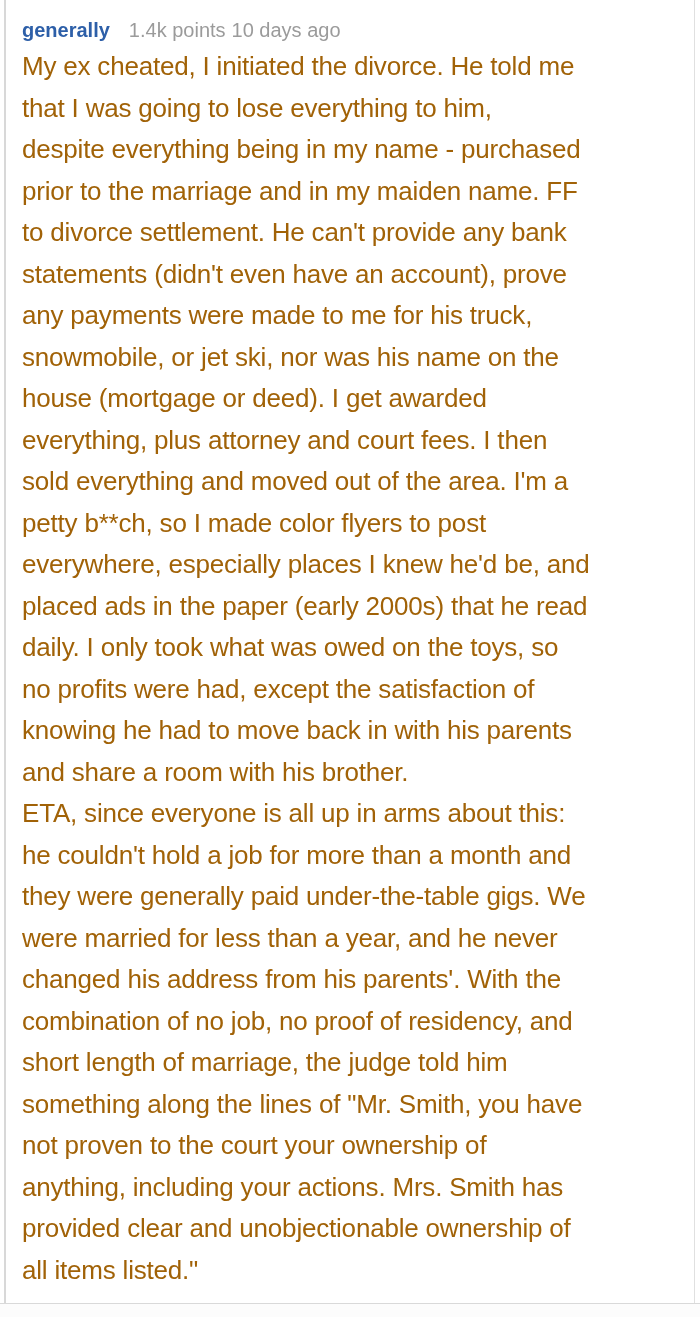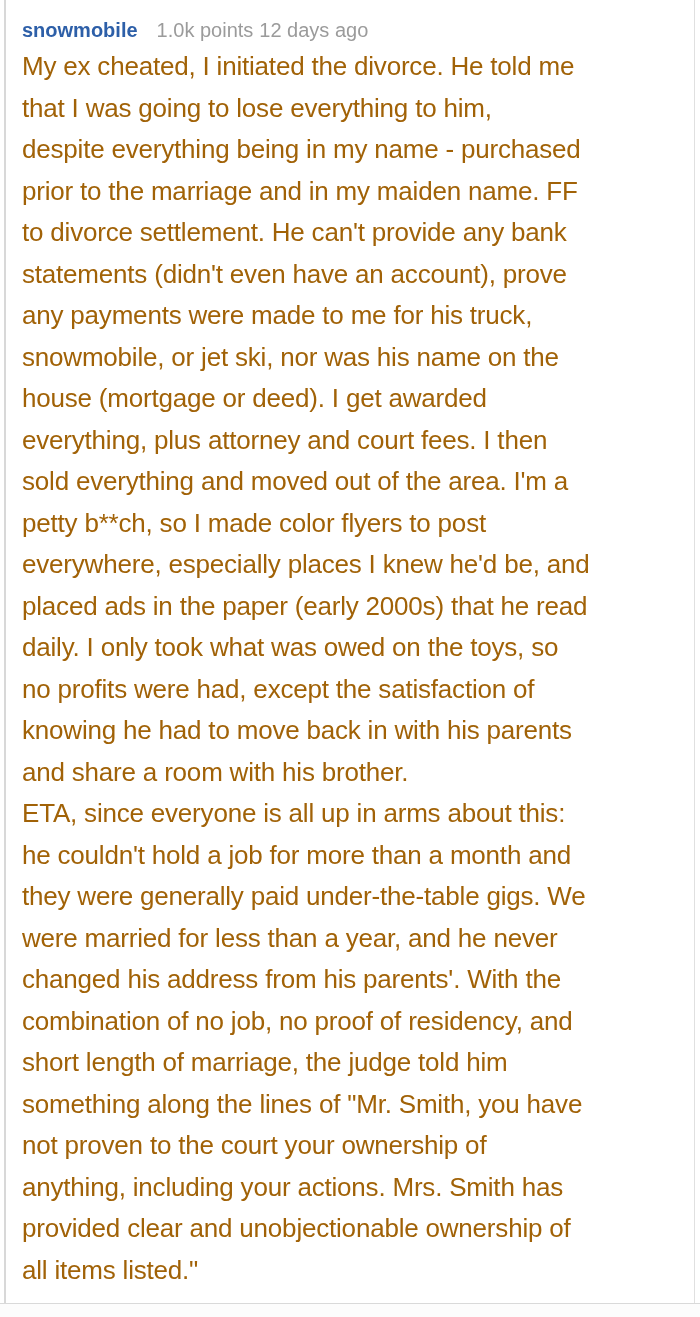--- a/index.html
+++ b/index.html
@@ -58,24 +58,24 @@
     border-top: 1px solid #d9d9d9;
     background: #fcfcfc;
   }
 </style>
 </head>
 <body>
 
 <div class="page">
   <div class="comment-card">
     <div class="comment-header">
-      <a class="username-link">snowmobile</a>
+      <a class="username-link">generally</a>
       <span class="comment-meta">
-        <span>1.0k points</span>
-        <span>12 days ago</span>
+        <span>1.4k points</span>
+        <span>10 days ago</span>
       </span>
     </div>
     <div class="comment-body">My ex cheated, I initiated the divorce. He told me
 that I was going to lose everything to him,
 despite everything being in my name - purchased
 prior to the marriage and in my maiden name. FF
 to divorce settlement. He can't provide any bank
 statements (didn't even have an account), prove
 any payments were made to me for his truck,
 snowmobile, or jet ski, nor was his name on the

